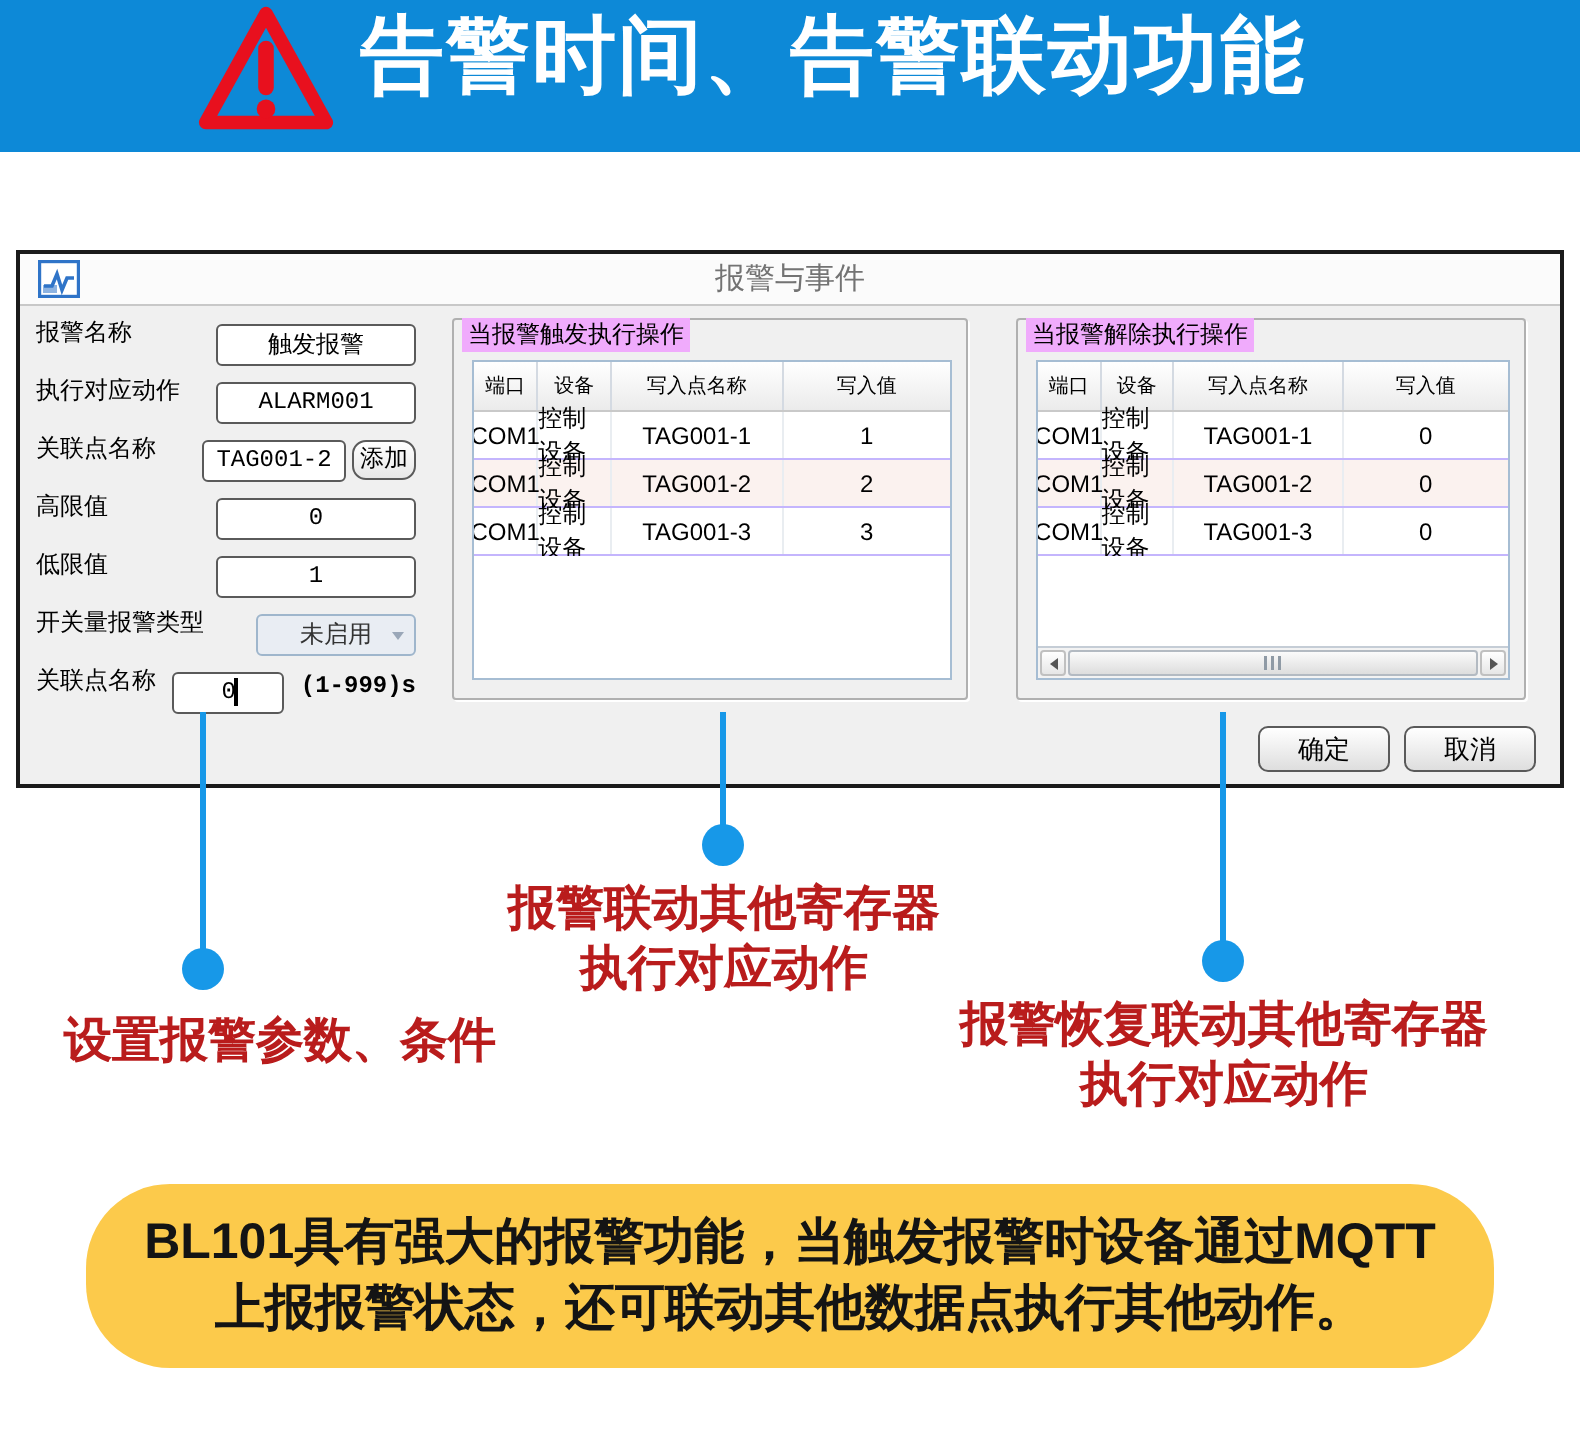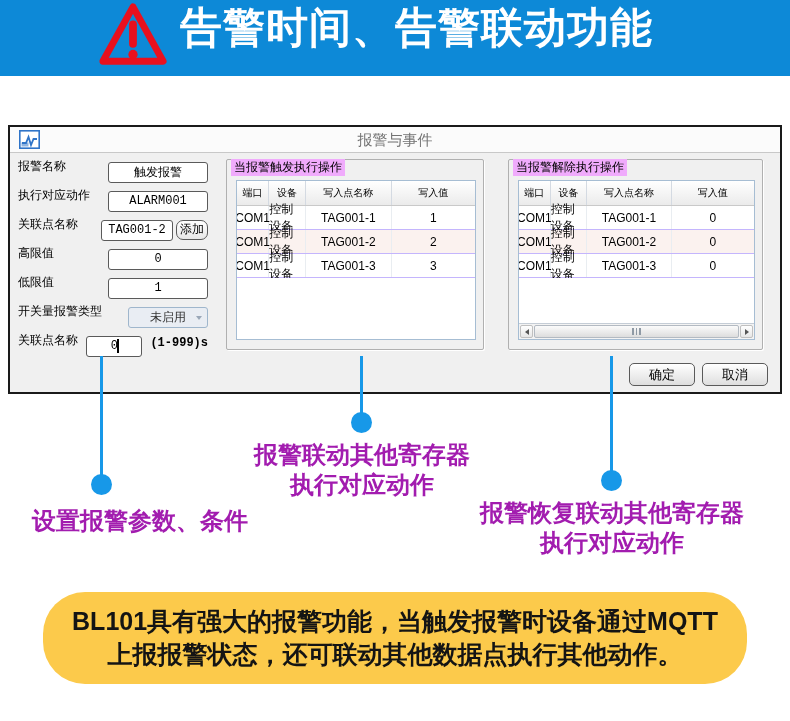--- a/index.html
+++ b/index.html
@@ -68,21 +68,21 @@
   .grip{width:9px;height:7px;background:repeating-linear-gradient(90deg,#8f9aa5 0 1.5px,transparent 1.5px 3.5px);}
 
   
   .dlgbtn{position:absolute;width:66px;height:23px;box-sizing:border-box;border:1.5px solid #5a5a5a;border-radius:5px;
           background:linear-gradient(#ffffff,#dedede);font-family:inherit;font-size:13px;padding:0;cursor:pointer;}
   .btn-ok{left:619px;top:236px;} .btn-cancel{left:692px;top:236px;}
 
   
   .vline{position:absolute;width:3px;background:#1798e8;}
   .dot{position:absolute;width:21px;height:21px;border-radius:50%;background:#1798e8;}
-  .ctext{position:absolute;color:#a21caf;font-weight:bold;font-size:24px;text-align:center;line-height:30px;white-space:nowrap;}
+  .ctext{position:absolute;color:#b91c1c;font-weight:bold;font-size:24px;text-align:center;line-height:30px;white-space:nowrap;}
 
   
   .note{position:absolute;left:43px;top:592px;width:704px;height:92px;background:#fcca4b;border-radius:42px;
         display:flex;flex-direction:column;align-items:center;justify-content:center;}
   .note div{font-size:25px;font-weight:bold;color:#141414;line-height:33px;white-space:nowrap;}
 </style>
 </head>
 <body>
 
 <div id="page">

